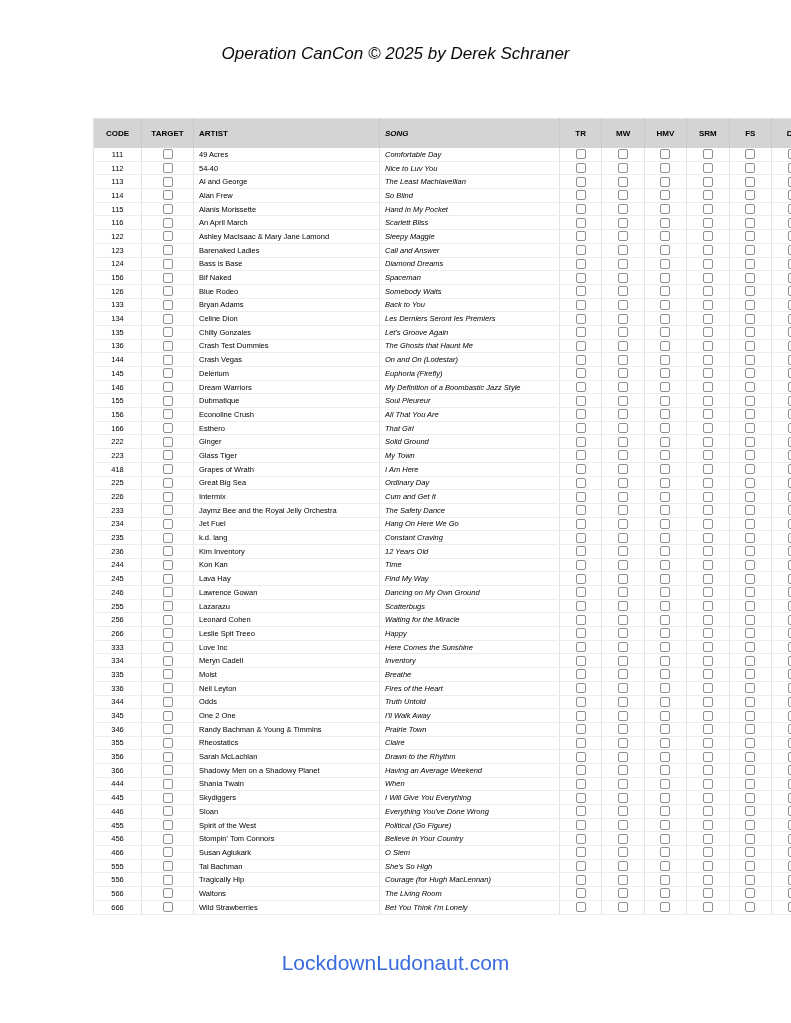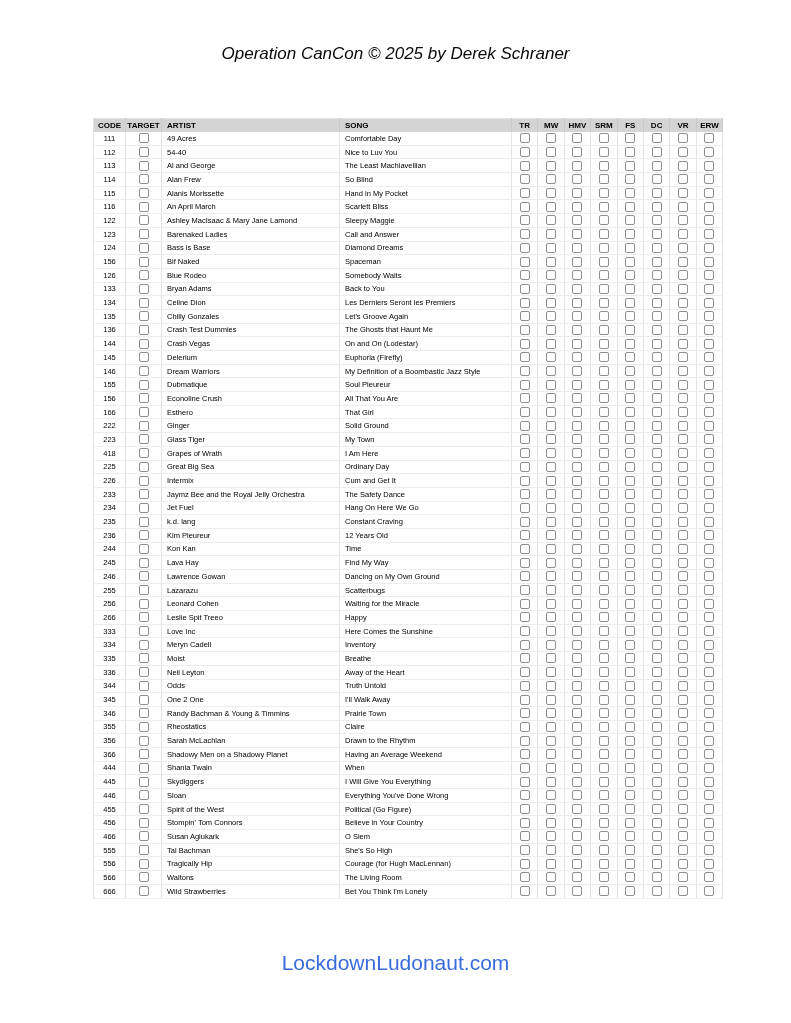--- a/index.html
+++ b/index.html
@@ -29,39 +29,39 @@
     width: 607px;
     border-collapse: collapse;
     table-layout: fixed;
     border: 1px solid var(--grid-line, #dedede);
   }
   .cancon-table th {
     background: var(--header-bg, #d4d4d4);
     font-size: 8px;
     font-weight: bold;
     height: 13px;
-    padding: 0;
+    padding: 8px;
     border-right: 1px solid #c9c9c9;
     white-space: nowrap;
     overflow: hidden;
   }
   .cancon-table td {
     height: 12.7px;
     padding: 0;
     font-size: 7.5px;
     border-right: 1px solid var(--grid-line, #e7e7e7);
     border-bottom: 1px solid #ededed;
     white-space: nowrap;
     overflow: hidden;
     background: #fff;
   }
   .col-code   { width: 31px;  text-align: center; }
   .col-target { width: 35px;  text-align: center; margin-left: 24px; }
   .col-artist { width: 172px; text-align: left; padding-left: 5px !important; }
-  .col-song   { width: 166px; text-align: left; padding-left: 5px !important; }
+  .col-song   { width: 166px; text-align: left; padding-left: 5px !important; font-style: italic; }
   .col-check  { width: 25.4px; text-align: center; }
   .checkbox {
     display: inline-block;
     width: 8px;
     height: 8px;
     border: 1.2px solid var(--checkbox-border, #8f8f8f);
     border-radius: 2px;
     background: #fff;
     vertical-align: middle;
   }
@@ -503,21 +503,21 @@
           <td class="col-check"><span class="checkbox"></span></td>
           <td class="col-check"><span class="checkbox"></span></td>
           <td class="col-check"><span class="checkbox"></span></td>
           <td class="col-check"><span class="checkbox"></span></td>
           <td class="col-check"><span class="checkbox"></span></td>
           <td class="col-check"><span class="checkbox"></span></td>
         </tr>
         <tr>
           <td class="col-code">236</td>
           <td class="col-target"><span class="checkbox"></span></td>
-          <td class="col-artist">Kim Pleureur</td>
+          <td class="col-artist">Kim Inventory</td>
           <td class="col-song">12 Years Old</td>
           <td class="col-check"><span class="checkbox"></span></td>
           <td class="col-check"><span class="checkbox"></span></td>
           <td class="col-check"><span class="checkbox"></span></td>
           <td class="col-check"><span class="checkbox"></span></td>
           <td class="col-check"><span class="checkbox"></span></td>
           <td class="col-check"><span class="checkbox"></span></td>
           <td class="col-check"><span class="checkbox"></span></td>
           <td class="col-check"><span class="checkbox"></span></td>
         </tr>
@@ -644,21 +644,21 @@
           <td class="col-check"><span class="checkbox"></span></td>
           <td class="col-check"><span class="checkbox"></span></td>
           <td class="col-check"><span class="checkbox"></span></td>
           <td class="col-check"><span class="checkbox"></span></td>
           <td class="col-check"><span class="checkbox"></span></td>
         </tr>
         <tr>
           <td class="col-code">336</td>
           <td class="col-target"><span class="checkbox"></span></td>
           <td class="col-artist">Neil Leyton</td>
-          <td class="col-song">Away of the Heart</td>
+          <td class="col-song">Fires of the Heart</td>
           <td class="col-check"><span class="checkbox"></span></td>
           <td class="col-check"><span class="checkbox"></span></td>
           <td class="col-check"><span class="checkbox"></span></td>
           <td class="col-check"><span class="checkbox"></span></td>
           <td class="col-check"><span class="checkbox"></span></td>
           <td class="col-check"><span class="checkbox"></span></td>
           <td class="col-check"><span class="checkbox"></span></td>
           <td class="col-check"><span class="checkbox"></span></td>
         </tr>
         <tr>

